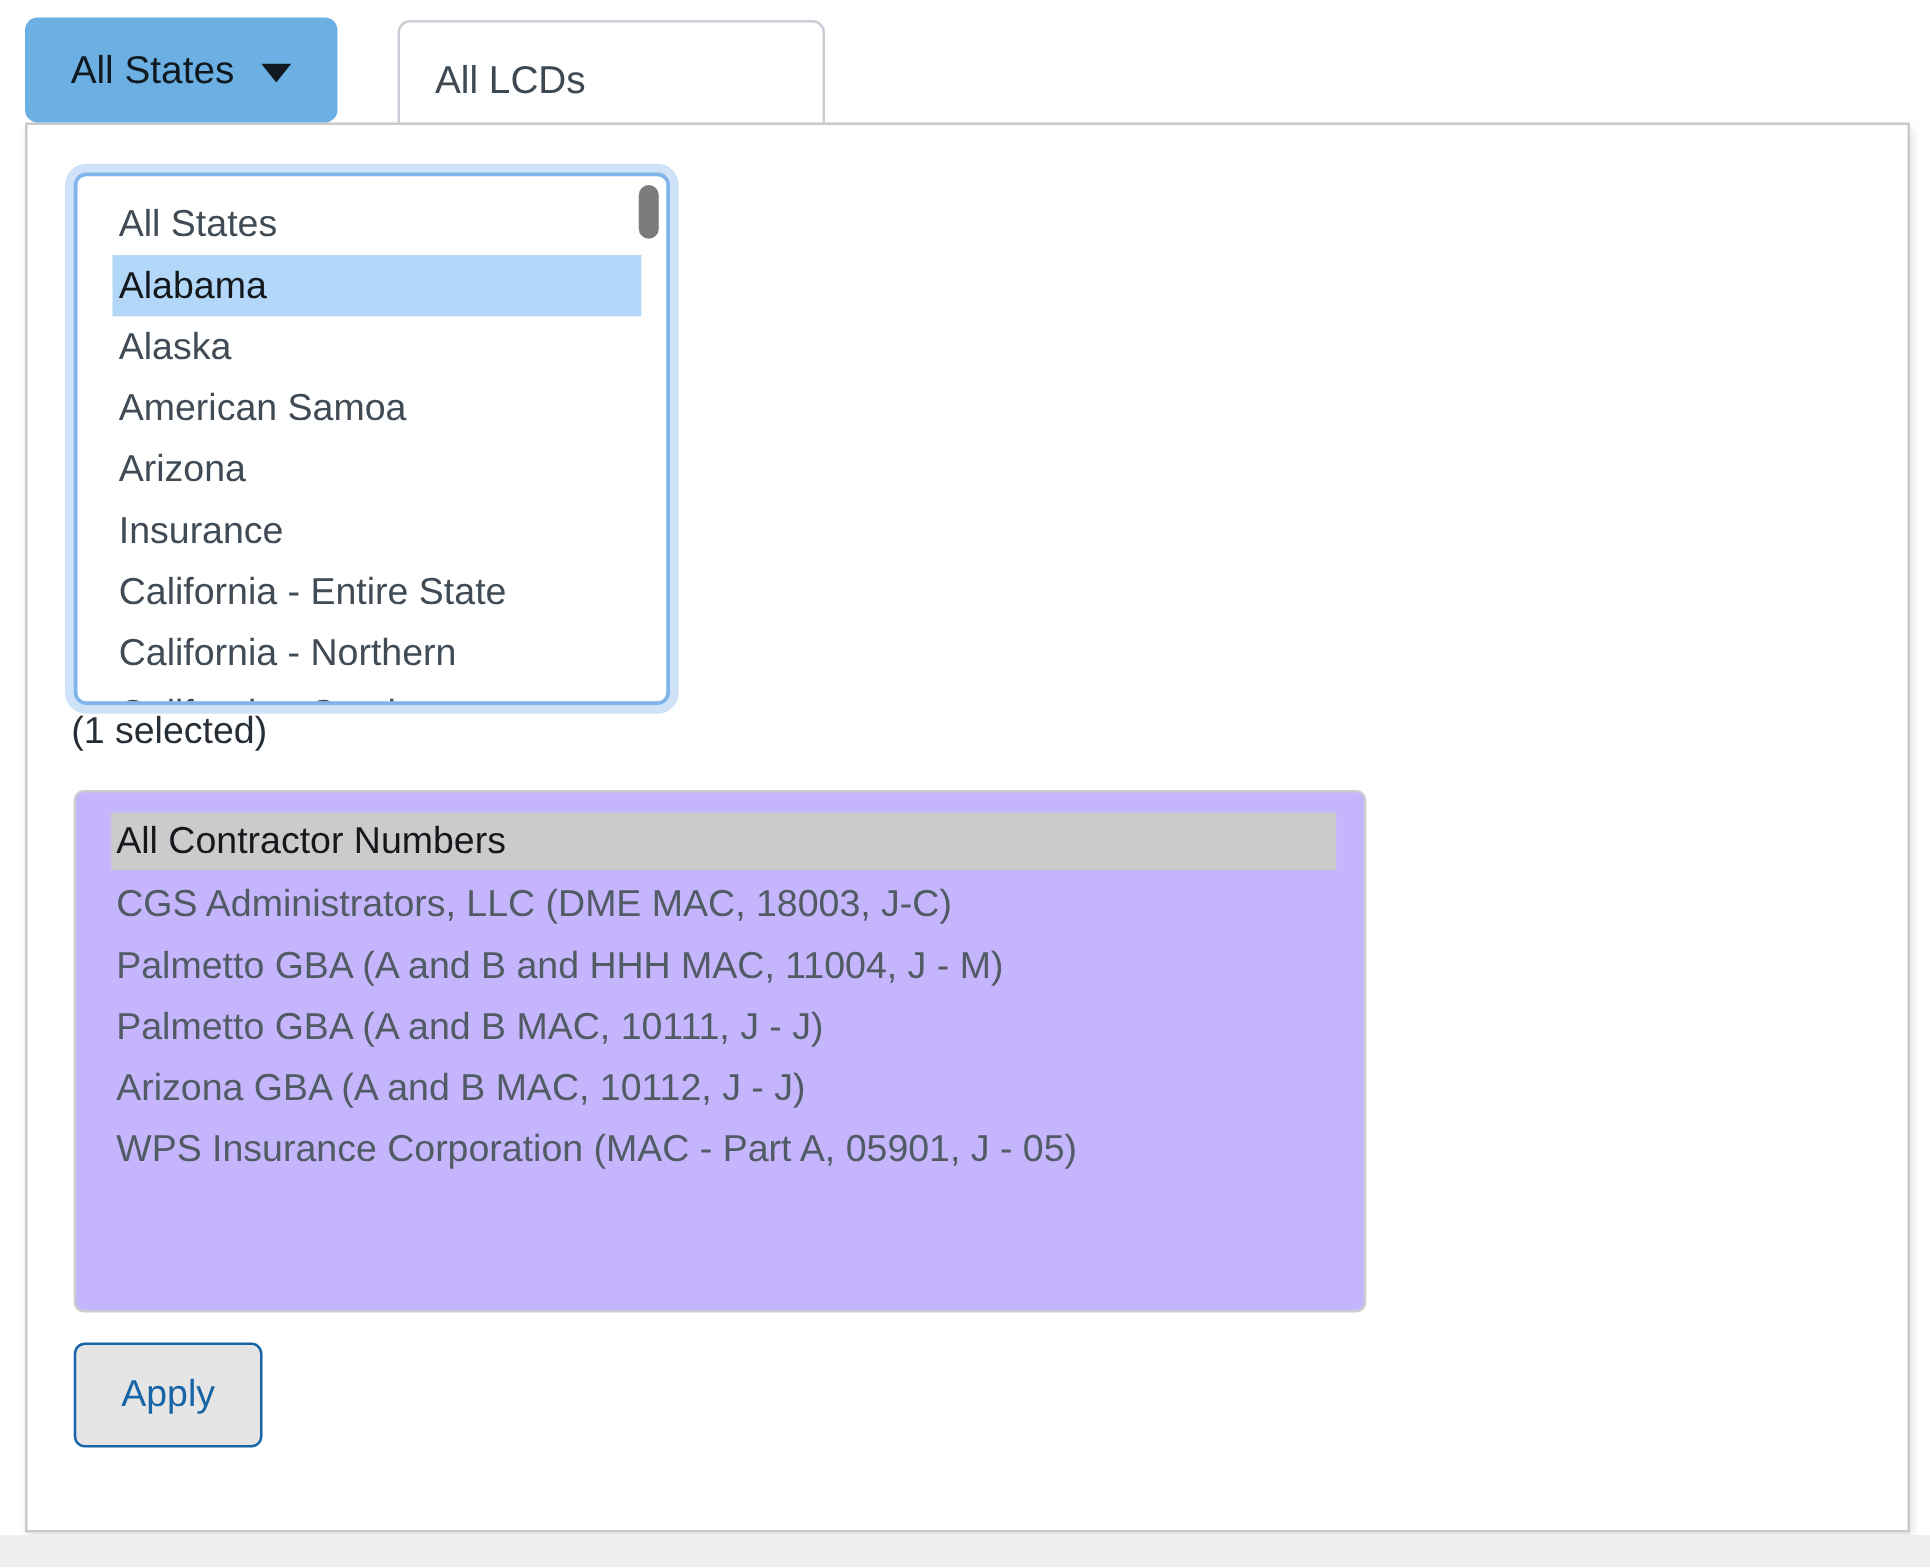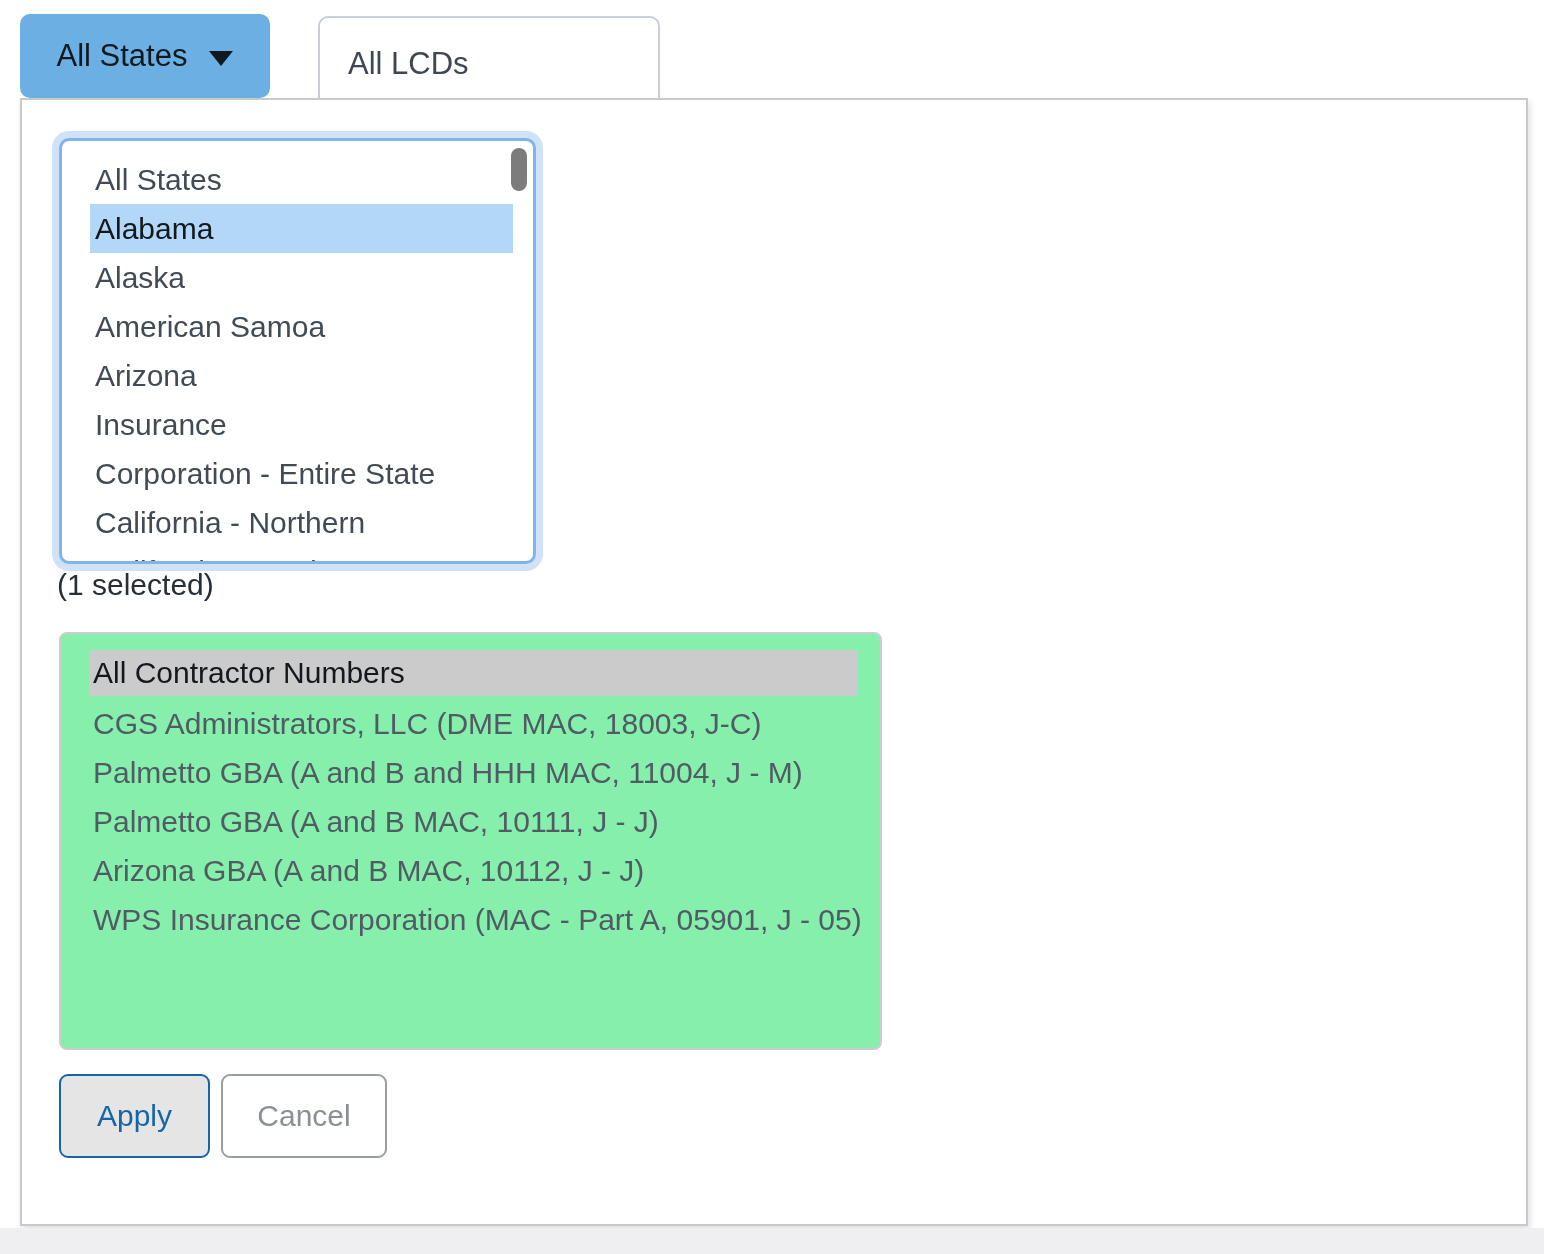--- a/index.html
+++ b/index.html
@@ -75,22 +75,22 @@
   }
 
   .sel-count {
     position: absolute; left: 35px; top: 468px;
     font-size: 30px; color: #272e36;
   }
 
   
   .contractors-listbox {
     position: absolute; left: 37px; top: 532px;
-    width: 823px; height: 418px;
-    background: #86efac;
+    width: 1034px; height: 418px;
+    background: #c4b5fd;
     border: 2px solid #c9cdd2; border-radius: 8px;
     overflow: hidden;
     padding-top: 16px;
   }
   .contractor-opt {
     height: 49px; line-height: 49px;
     margin: 0 22px 0 28px; padding-left: 4px;
     font-size: 30px; color: #515b64;
     white-space: nowrap; cursor: pointer;
   }
@@ -139,37 +139,36 @@
 
   <div class="panel">
 
     <div class="states-listbox">
       <div class="state-opt">All States</div>
       <div class="state-opt sel">Alabama</div>
       <div class="state-opt">Alaska</div>
       <div class="state-opt">American Samoa</div>
       <div class="state-opt">Arizona</div>
       <div class="state-opt">Insurance</div>
-      <div class="state-opt">Corporation - Entire State</div>
+      <div class="state-opt">California - Entire State</div>
       <div class="state-opt">California - Northern</div>
       <div class="state-opt">California - Southern</div>
       <div class="scroll-thumb"></div>
     </div>
 
     <div class="sel-count">(1 selected)</div>
 
     <div class="contractors-listbox">
       <div class="contractor-opt sel">All Contractor Numbers</div>
       <div class="contractor-opt">CGS Administrators, LLC (DME MAC, 18003, J-C)</div>
       <div class="contractor-opt">Palmetto GBA (A and B and HHH MAC, 11004, J - M)</div>
       <div class="contractor-opt">Palmetto GBA (A and B MAC, 10111, J - J)</div>
       <div class="contractor-opt">Arizona GBA (A and B MAC, 10112, J - J)</div>
       <div class="contractor-opt">WPS Insurance Corporation (MAC - Part A, 05901, J - 05)</div>
     </div>
 
     <button class="btn-apply">Apply</button>
-    <button class="btn-cancel">Cancel</button>
 
   </div>
 
   <div class="bottom-strip"></div>
 
 </div>
 
 </body></html>

